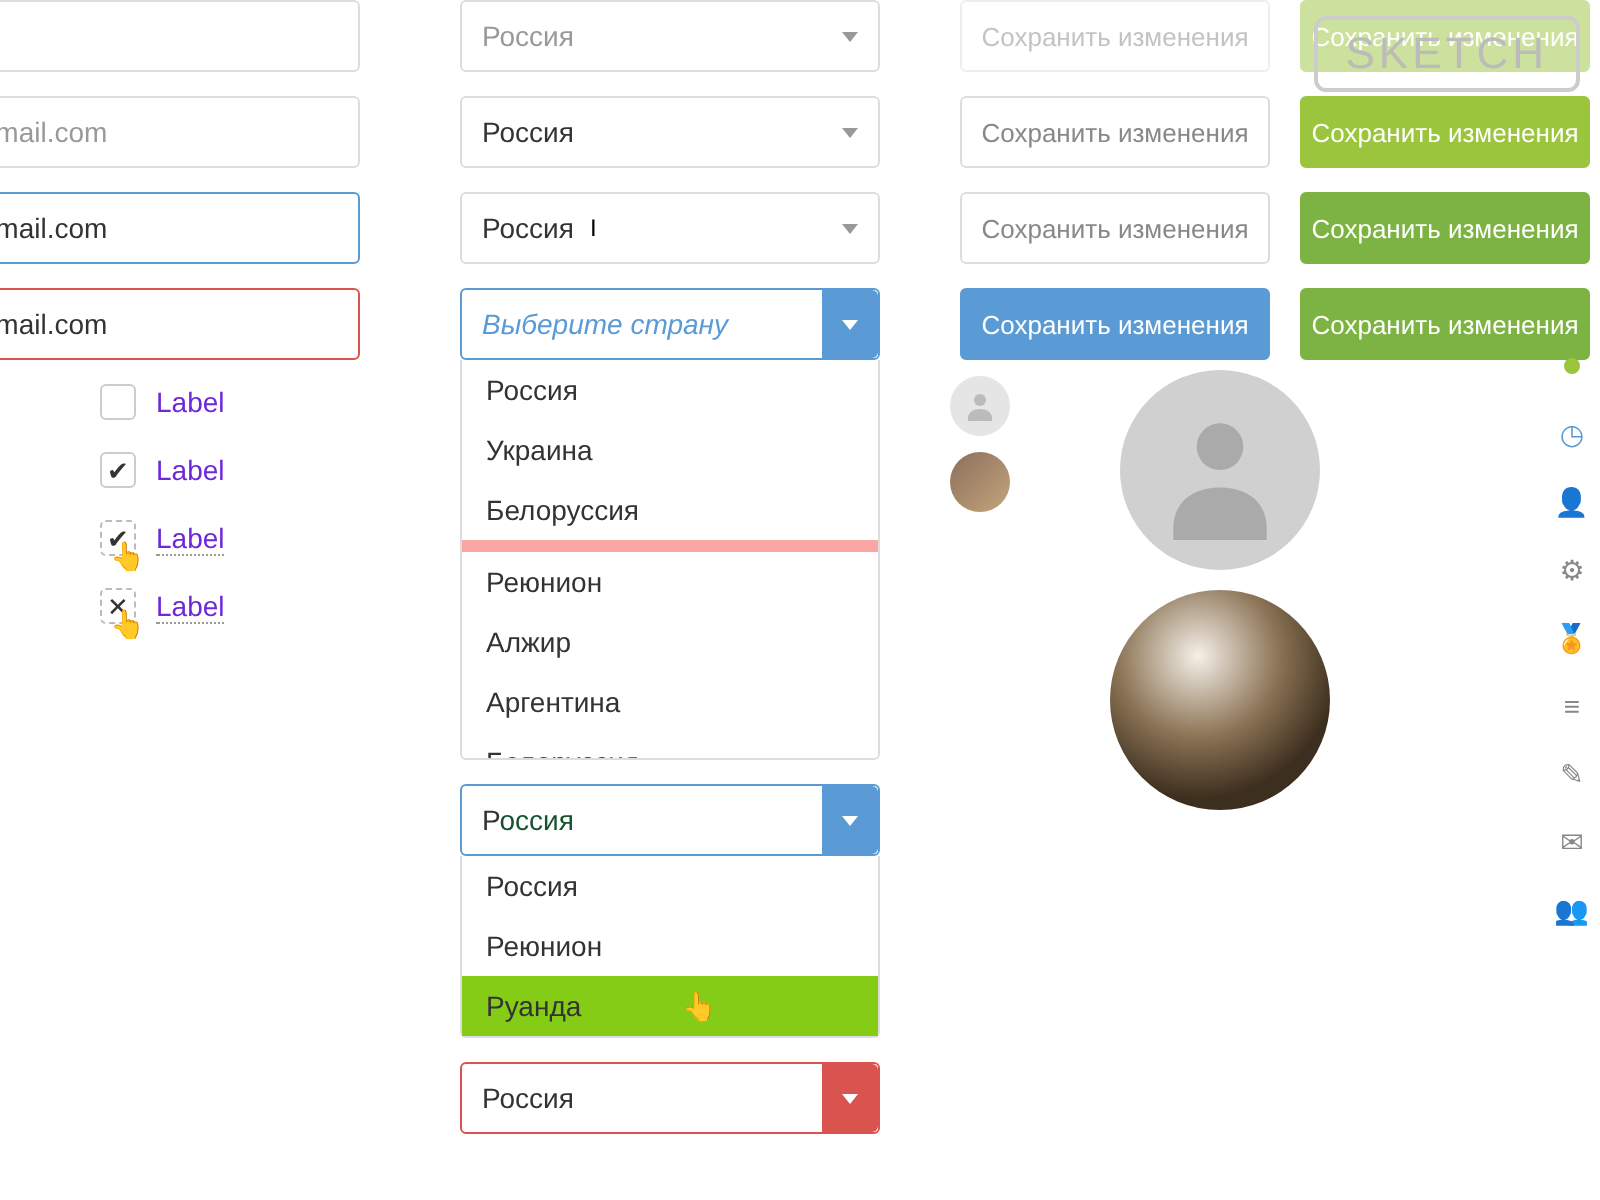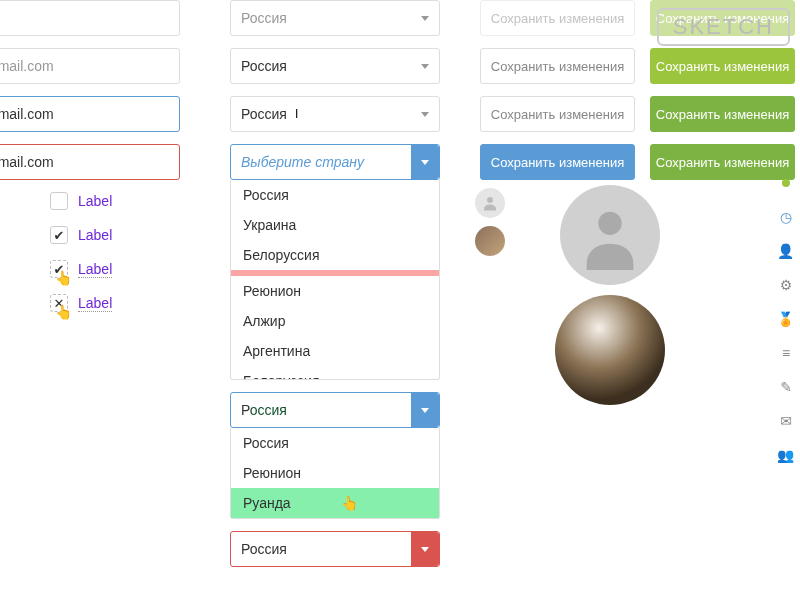--- a/index.html
+++ b/index.html
@@ -20,21 +20,21 @@
 .caret{width:0;height:0;border-left:4px solid transparent;border-right:4px solid transparent;border-top:5px solid #999}
 .select.blue .select-caret{background:#5b9bd5}
 .select.blue .caret{border-top-color:#fff}
 .select.blue{border-color:#5b9bd5}
 .select.red .select-caret{background:#d9534f}
 .select.red{border-color:#d9534f}
 .select.red .caret{border-top-color:#fff}
 .dropdown{border:1px solid #ddd;border-top:none;border-radius:0 0 3px 3px;background:#fff;margin-top:-12px;margin-bottom:12px}
 .dd-item{padding:7px 12px;font-size:14px;color:#333;cursor:pointer}
 .dd-item.sep{border-bottom:6px solid #fca5a5}
-.dd-item.hl{background:#86efac}
+.dd-item.hl{background:#84cc16}
 .checkbox-row{display:flex;align-items:center;margin-bottom:16px;padding-left:90px}
 .checkbox{width:18px;height:18px;border:1px solid #ccc;border-radius:3px;margin-right:10px;display:flex;align-items:center;justify-content:center;font-size:13px;color:#333}
 .checkbox.dashed{border:1px dashed #bbb}
 .cb-label{font-size:14px;color:#6d28d9}
 .cb-label.dotted{border-bottom:1px dotted #999}
 .cursor{position:absolute;font-size:14px;pointer-events:none}
 .btn{width:100%;height:36px;border-radius:3px;font-size:13px;display:flex;align-items:center;justify-content:center;margin-bottom:12px;border:1px solid #ddd;background:#fff;color:#888;cursor:pointer}
 .btn.primary{background:#5b9bd5;border-color:#5b9bd5;color:#fff}
 .btn.green{background:#9bc53d;border-color:#9bc53d;color:#fff}
 .btn.green-dk{background:#7cb342;border-color:#7cb342;color:#fff}

